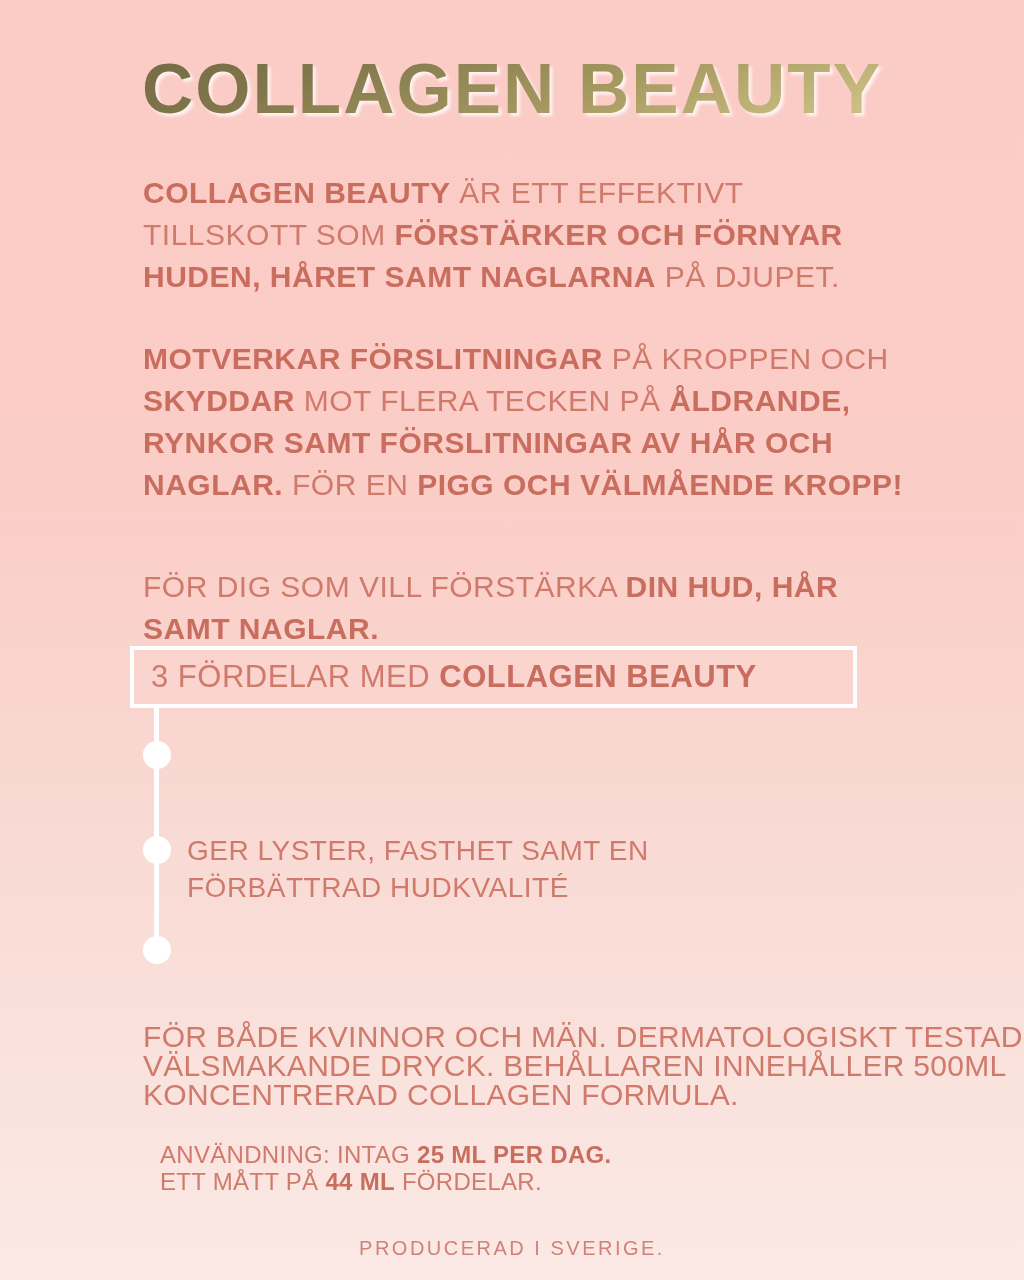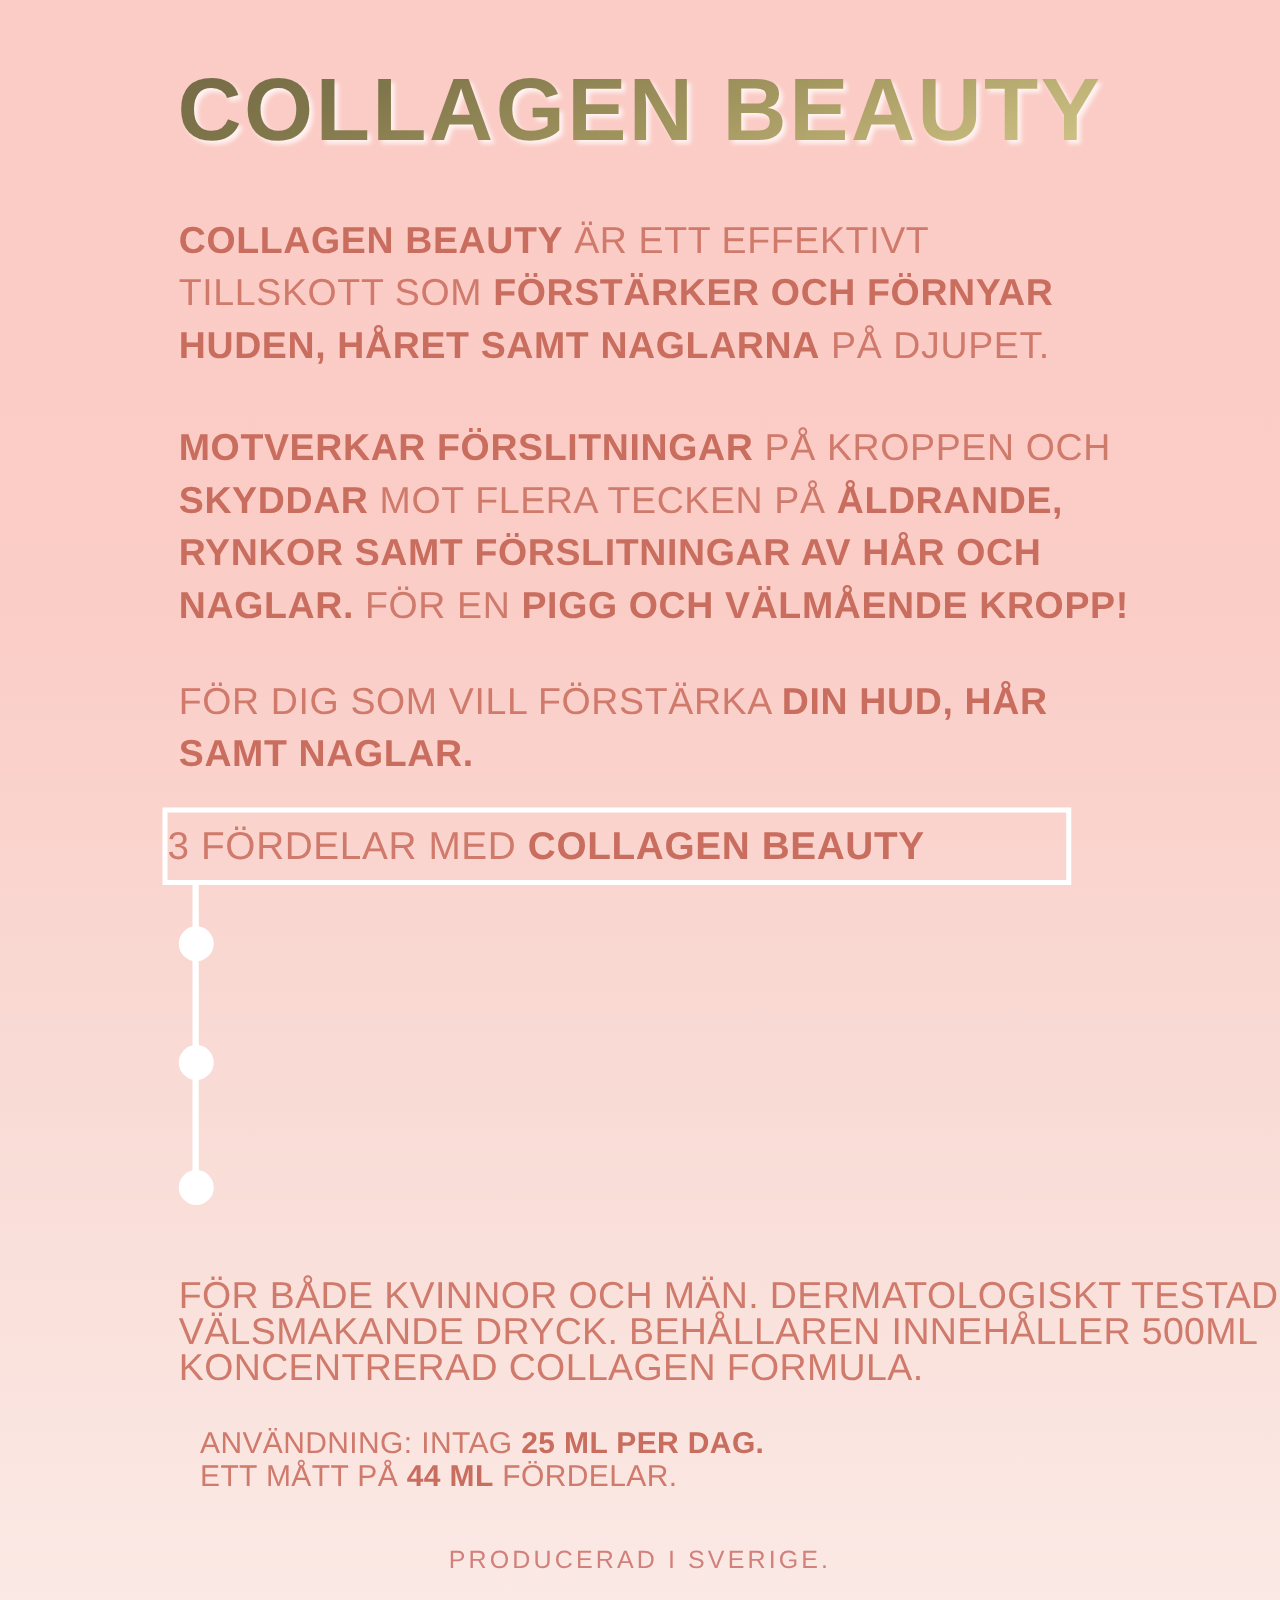--- a/index.html
+++ b/index.html
@@ -33,32 +33,32 @@
     margin: 0;
     font-size: 30px;
     line-height: 42px;
     letter-spacing: 0.5px;
     color: #d07a6c;
     white-space: pre;
   }
   .b { font-weight: 700; color: #c96e5f; }
   #para-intro   { top: 172px; }
   #para-effects { top: 338px; }
-  #para-target  { top: 541px; }
+  #para-target  { top: 566px; }
   .benefits-box {
     position: absolute;
     left: 130px;
     top: 646px;
     width: 727px;
     height: 62px;
     border: 4px solid #ffffff;
     box-sizing: border-box;
     display: flex;
     align-items: center;
-    padding-left: 0;
+    padding-left: 17px;
     font-size: 31px;
     letter-spacing: 0.5px;
     color: #d07a6c;
     white-space: pre;
   }
   .timeline-line {
     position: absolute;
     left: 154px;
     top: 706px;
     width: 5px;
@@ -145,20 +145,22 @@
     <span><span>3 FÖRDELAR MED </span><span class="b">COLLAGEN BEAUTY</span></span>
   </div>
 
   <div class="timeline-line"></div>
 
   <div class="dot" id="dot-1"></div>
   <div class="dot" id="dot-2"></div>
   <div class="dot" id="dot-3"></div>
 
 
+  <p class="bullet" id="bullet-2">GER LYSTER, FASTHET SAMT EN
+FÖRBÄTTRAD HUDKVALITÉ</p>
 
 
   <p class="info">FÖR BÅDE KVINNOR OCH MÄN. DERMATOLOGISKT TESTAD.
 VÄLSMAKANDE DRYCK. BEHÅLLAREN INNEHÅLLER 500ML
 KONCENTRERAD COLLAGEN FORMULA.</p>
 
   <p class="usage"><span>ANVÄNDNING: INTAG </span><span class="b">25 ML PER DAG.</span><span>
 ETT MÅTT PÅ </span><span class="b">44 ML</span><span> FÖRDELAR.</span></p>
 
   <div class="footer-text">PRODUCERAD I SVERIGE.</div>

